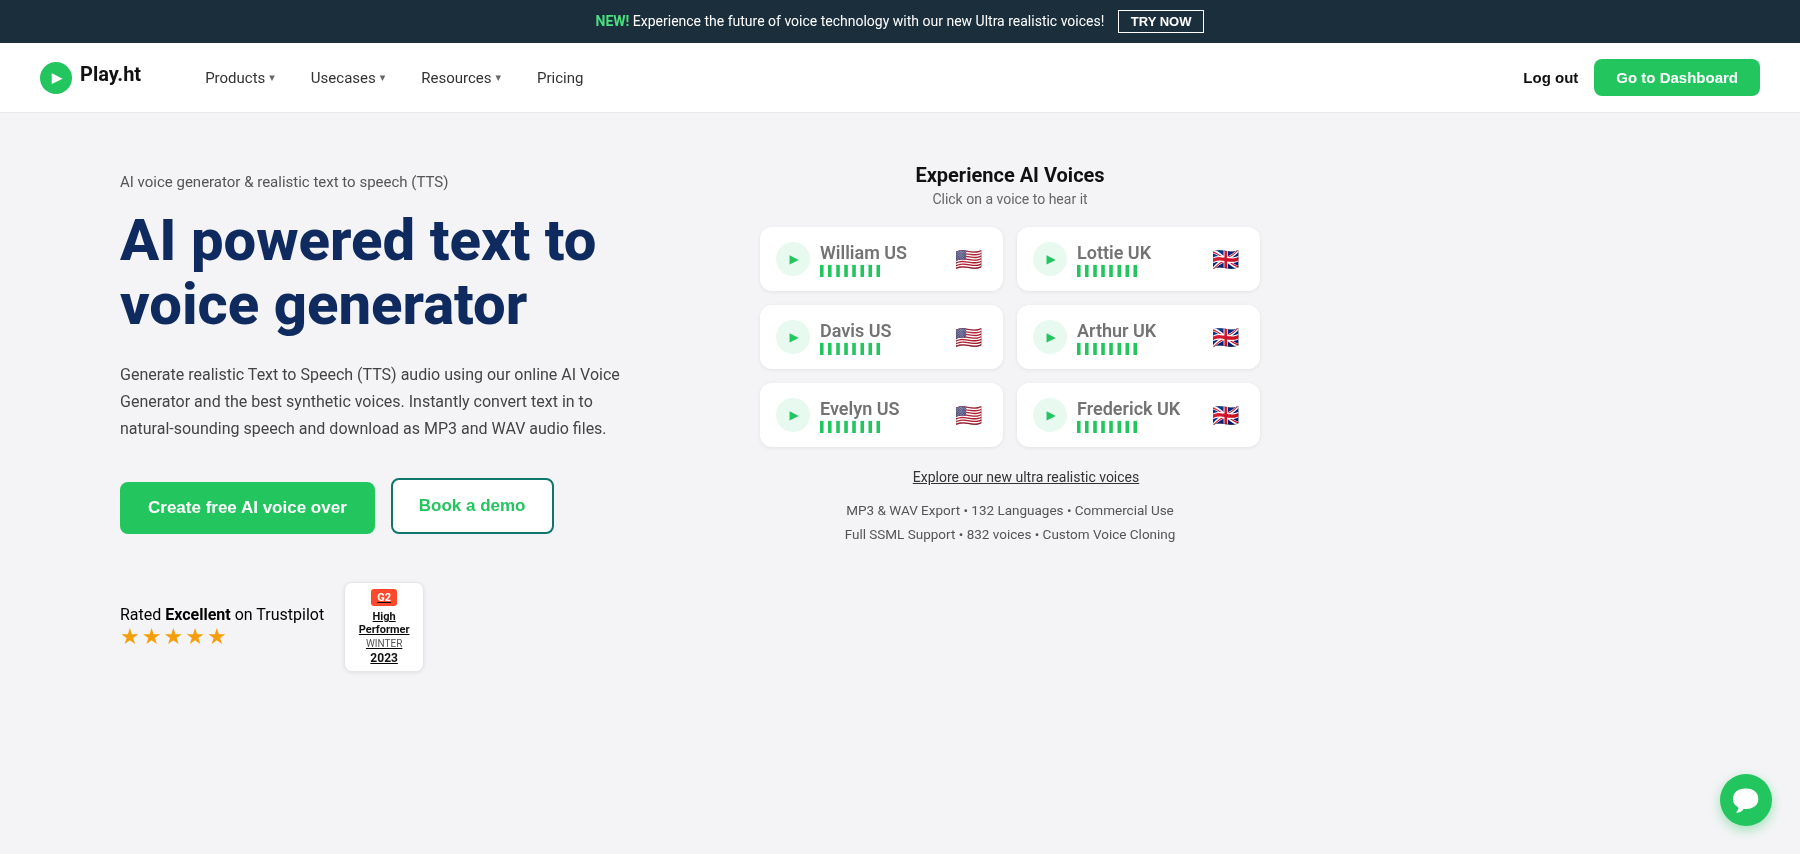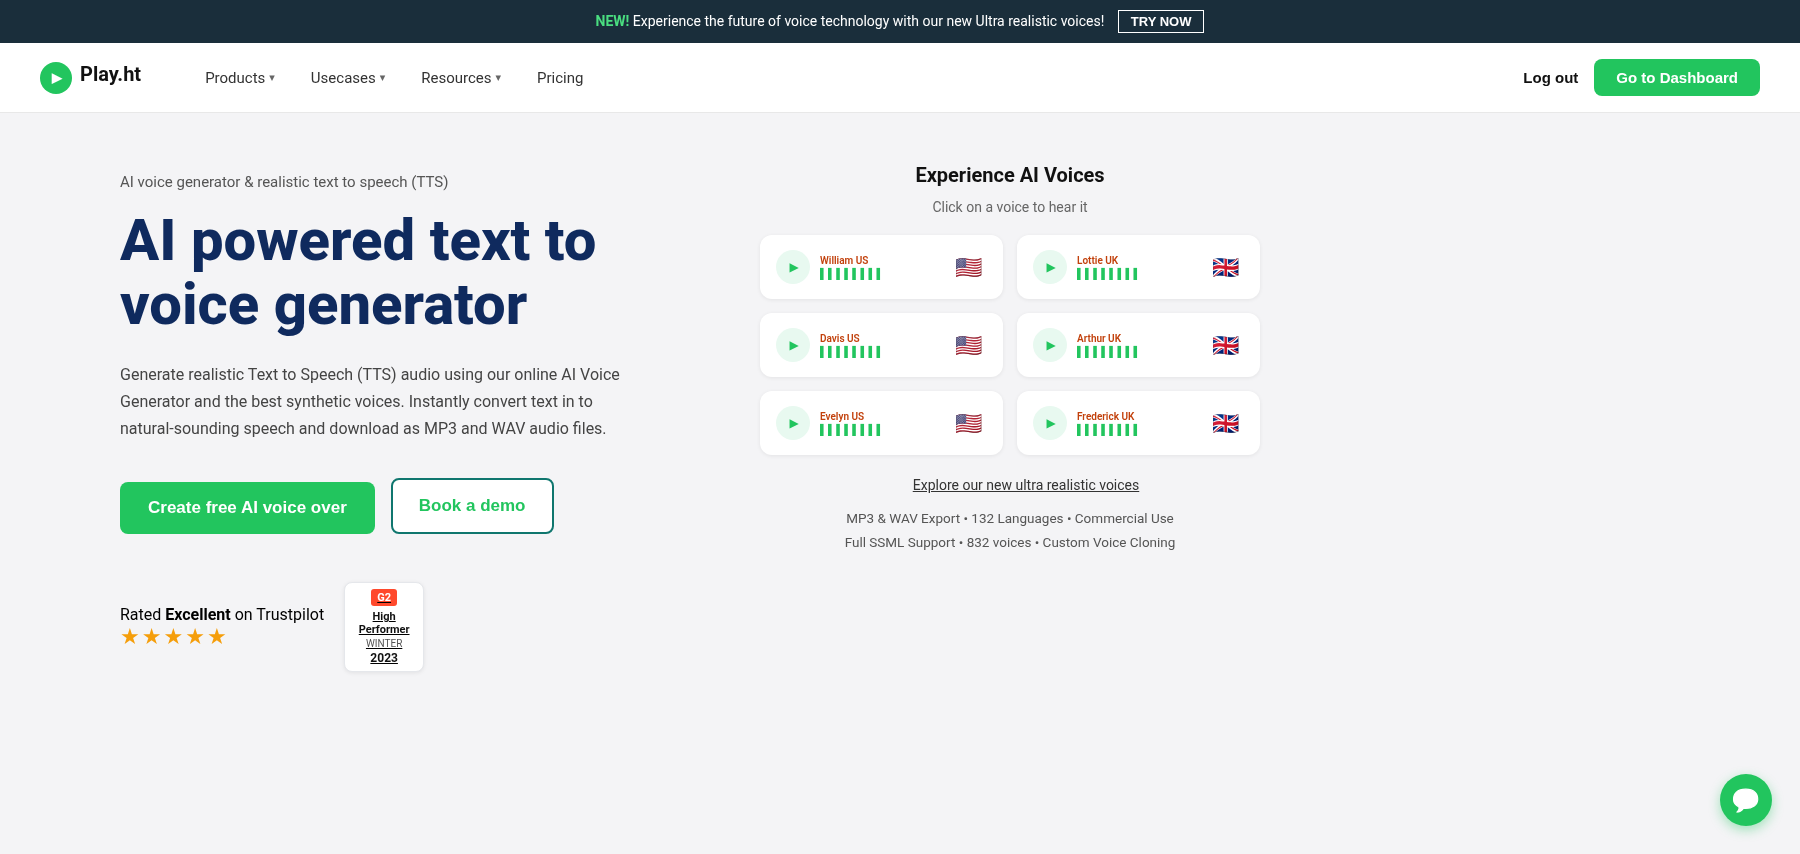--- a/index.html
+++ b/index.html
@@ -210,21 +210,21 @@
       margin-bottom: 8px;
     }
     .voices-header h3 {
       font-size: 20px;
       font-weight: 700;
       color: #111;
     }
     .voices-header p {
       font-size: 14px;
       color: #666;
-      margin-top: 12px;
+      margin-top: 4px;
     }
     .voices-grid {
       display: grid;
       grid-template-columns: 1fr 1fr;
       gap: 14px;
       margin-top: 20px;
       margin-bottom: 20px;
     }
     .voice-card {
       background: #fff;
@@ -247,23 +247,23 @@
       flex-shrink: 0;
     }
     .voice-play::after {
       content: '▶';
       color: #22c55e;
       font-size: 12px;
       margin-left: 2px;
     }
     .voice-info { flex: 1; }
     .voice-name {
-      font-size: 10px;
+      font-size: 18px;
       font-weight: 600;
-      color: #c2410c;
+      color: #737373;
     }
     .voice-wave {
       font-size: 10px;
       color: #22c55e;
       letter-spacing: 1px;
       margin-top: 2px;
     }
     .flag-circle {
       width: 36px;
       height: 36px;

